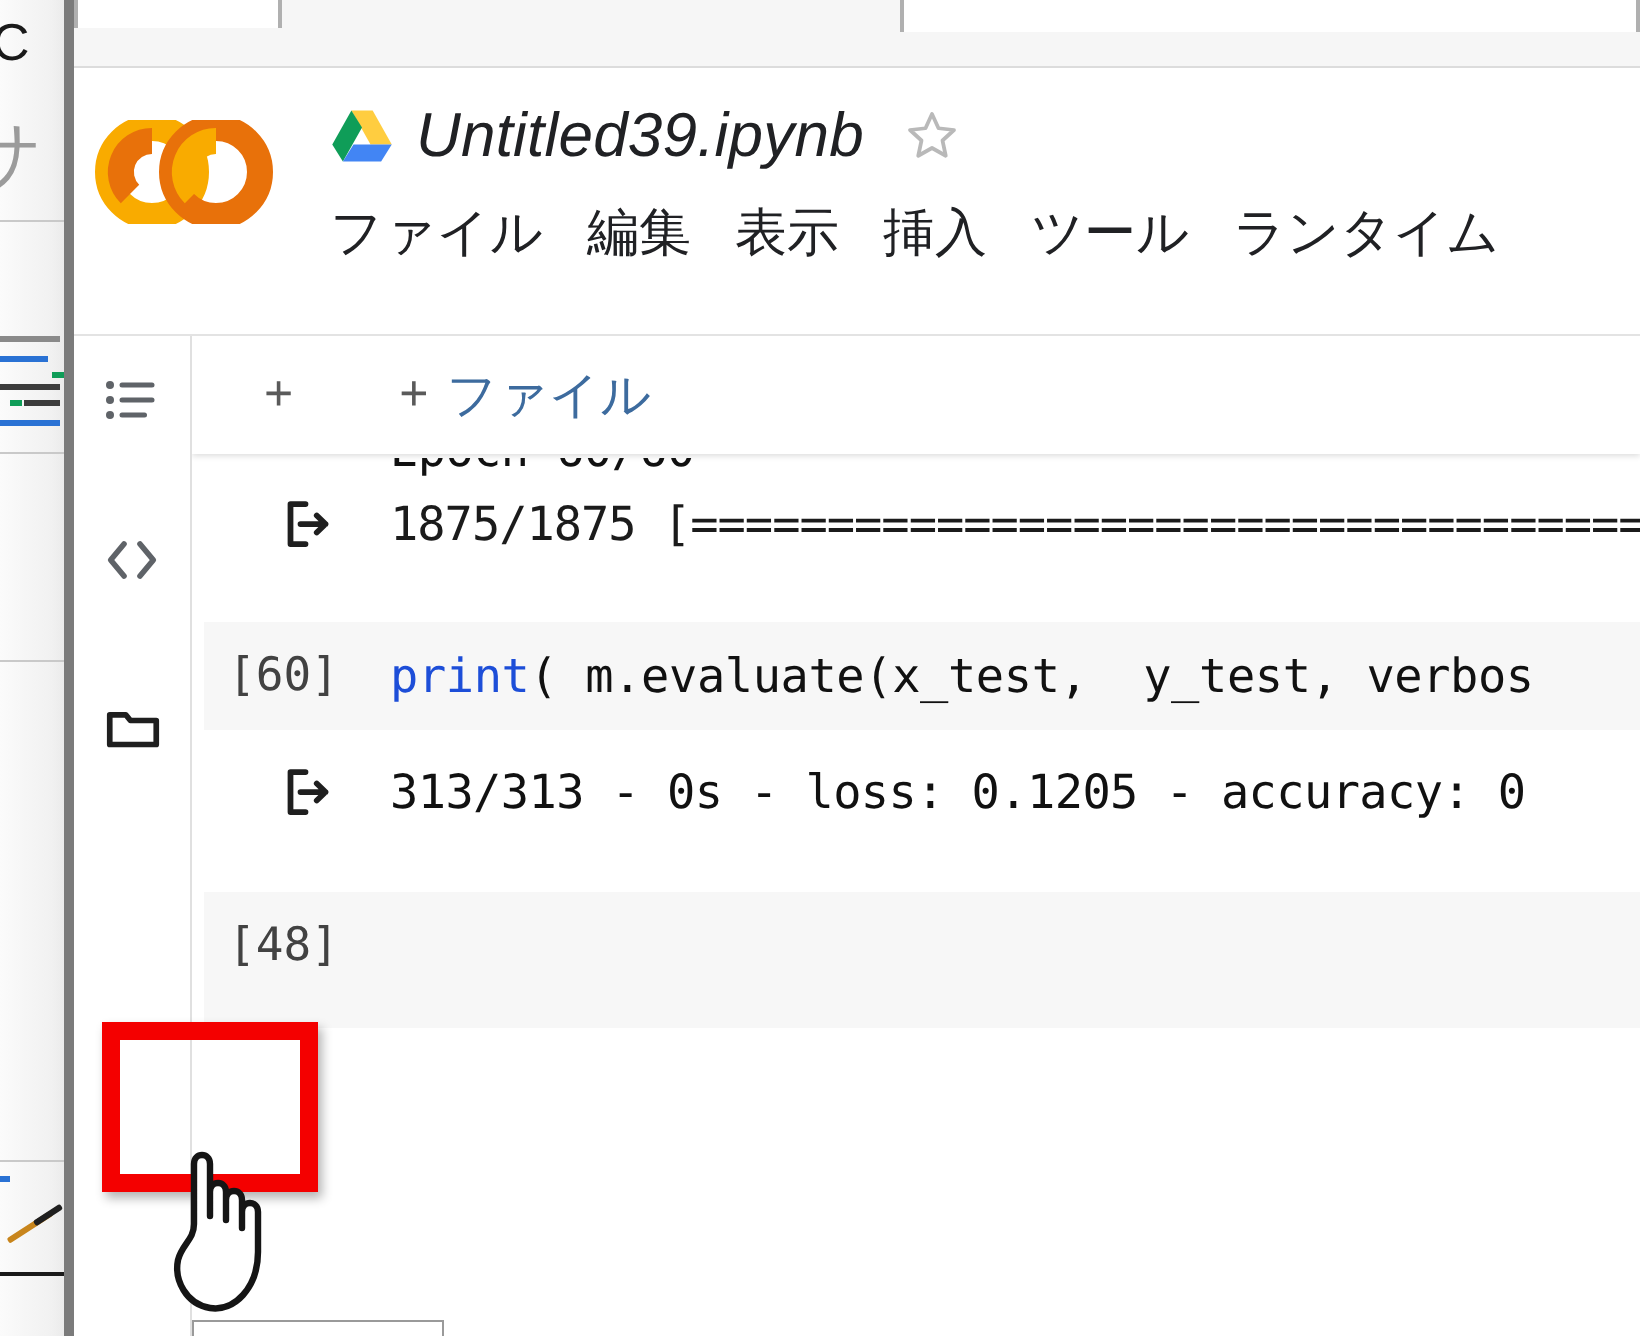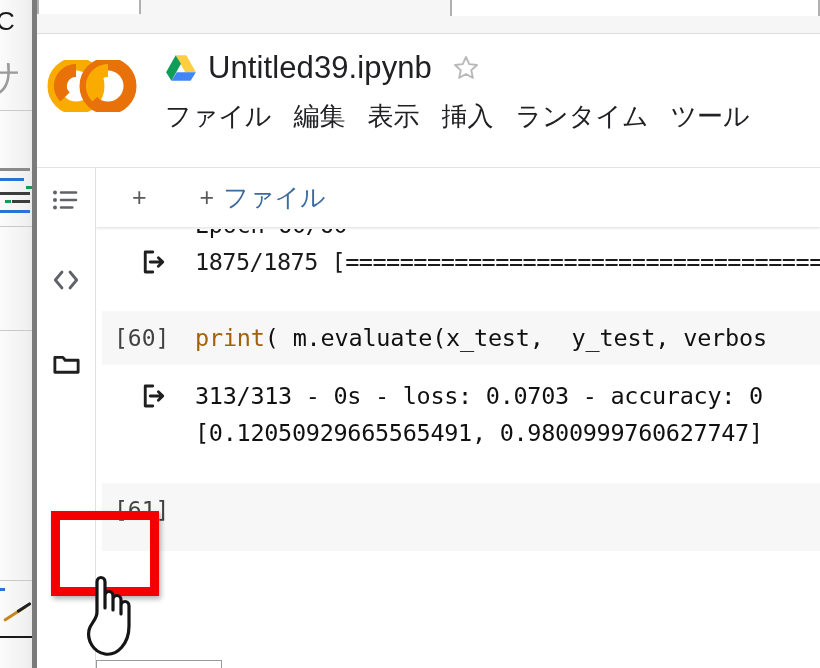--- a/index.html
+++ b/index.html
@@ -104,21 +104,21 @@
     height: 130px;
     background: #ffffff;
     border-bottom: 1px solid #e3e3e3;
   }
   .colab-logo {
     position: absolute; left: 9px; top: 23px;
     width: 92px; height: 52px;
   }
   .title-row {
     position: absolute; left: 127px; top: 13px;
-    display: flex; align-items: center;
+    display: flex; align-items: center; font-style: italic;
   }
   .drive-icon { width: 34px; height: 34px; margin-right: 10px; flex: none; }
   .doc-title {
     font-size: 31px;
     color: #202124;
     font-weight: 400;
     letter-spacing: 0.1px;
     white-space: nowrap;
   }
   .star-icon { margin-left: 19px; width: 30px; height: 30px; flex: none; }
@@ -256,21 +256,21 @@
     padding-left: 37px;
   }
   .codetext {
     font-family: "DejaVu Sans Mono", monospace;
     font-size: 23.5px;
     line-height: 36px;
     color: #111111;
     white-space: pre;
     letter-spacing: -0.2px;
   }
-  .kw-print { color: #a16207; }
+  .kw-print { color: #1d4ed8; }
   .num-green { color: #0b7a4b; }
   .out-line {
     font-family: "DejaVu Sans Mono", monospace;
     font-size: 23.5px;
     line-height: 37px;
     color: #111111;
     white-space: pre;
     letter-spacing: -0.3px;
   }
   .clipped-top {
@@ -347,22 +347,22 @@
             <path d="M12 3.2l2.6 5.7 6.2.7-4.6 4.2 1.3 6.1L12 16.8 6.5 19.9l1.3-6.1L3.2 9.6l6.2-.7z" fill="none" stroke="#b9b9b9" stroke-width="1.5" stroke-linejoin="round"></path>
           </svg>
         </span>
       </div>
 
       <div class="menubar">
         <span class="menu-item">ファイル</span>
         <span class="menu-item">編集</span>
         <span class="menu-item">表示</span>
         <span class="menu-item">挿入</span>
+        <span class="menu-item">ツール</span>
         <span class="menu-item">ランタイム</span>
-        <span class="menu-item">ツール</span>
       </div>
     </div>
 
     <div class="body-area">
 
       <div class="sidebar">
 
         <div class="side-btn side-toc">
           <span>
             <svg viewBox="0 0 24 24" width="30" height="30">
@@ -454,29 +454,28 @@
 
           <div class="cell output" style="margin-top:4px;">
             <div class="cell-inner">
               <div class="gutter out">
                 <svg viewBox="0 0 24 24" width="30" height="30" style="margin-top:3px;">
                   <path d="M11 4 H5 V20 H11" fill="none" stroke="#1f1f1f" stroke-width="2.3" stroke-linejoin="round" stroke-linecap="round"></path>
                   <path d="M9 12 H19 M15.5 8.6 L19 12 L15.5 15.4" fill="none" stroke="#1f1f1f" stroke-width="2.3" stroke-linecap="round" stroke-linejoin="round"></path>
                 </svg>
               </div>
               <div>
-                <div class="out-line">313/313 - 0s - loss: 0.0703 - accuracy: 0</div>
-                <div class="out-line">[0.12050929665565491, 0.9800999760627747]</div>
+                <div class="out-line">313/313 - 0s - loss: 0.1205 - accuracy: 0</div>
               </div>
             </div>
           </div>
 
           <div class="cell code" style="margin-top:22px; padding-bottom:14px;">
             <div class="cell-inner">
-              <div class="gutter">[61]</div>
+              <div class="gutter">[48]</div>
             </div>
           </div>
 
         </div>
       </div>
     </div>
   </div>
 </div>
 
 </body></html>

